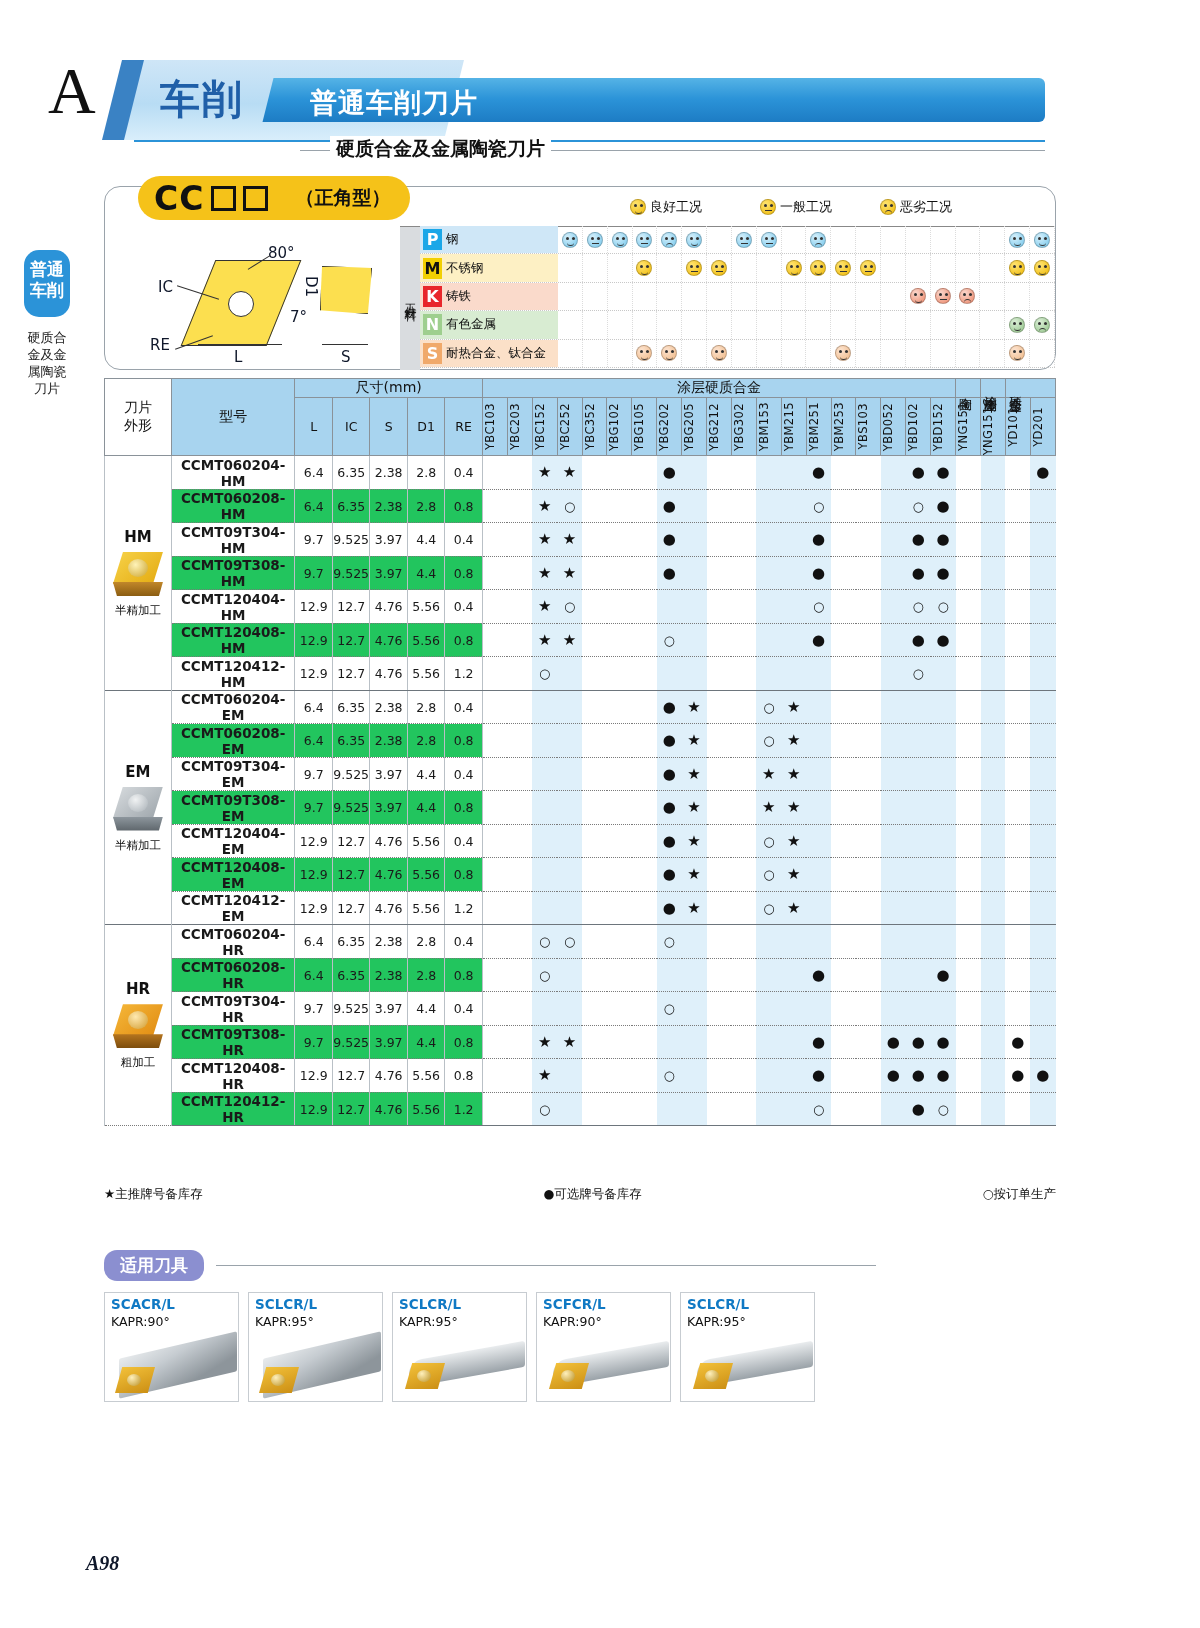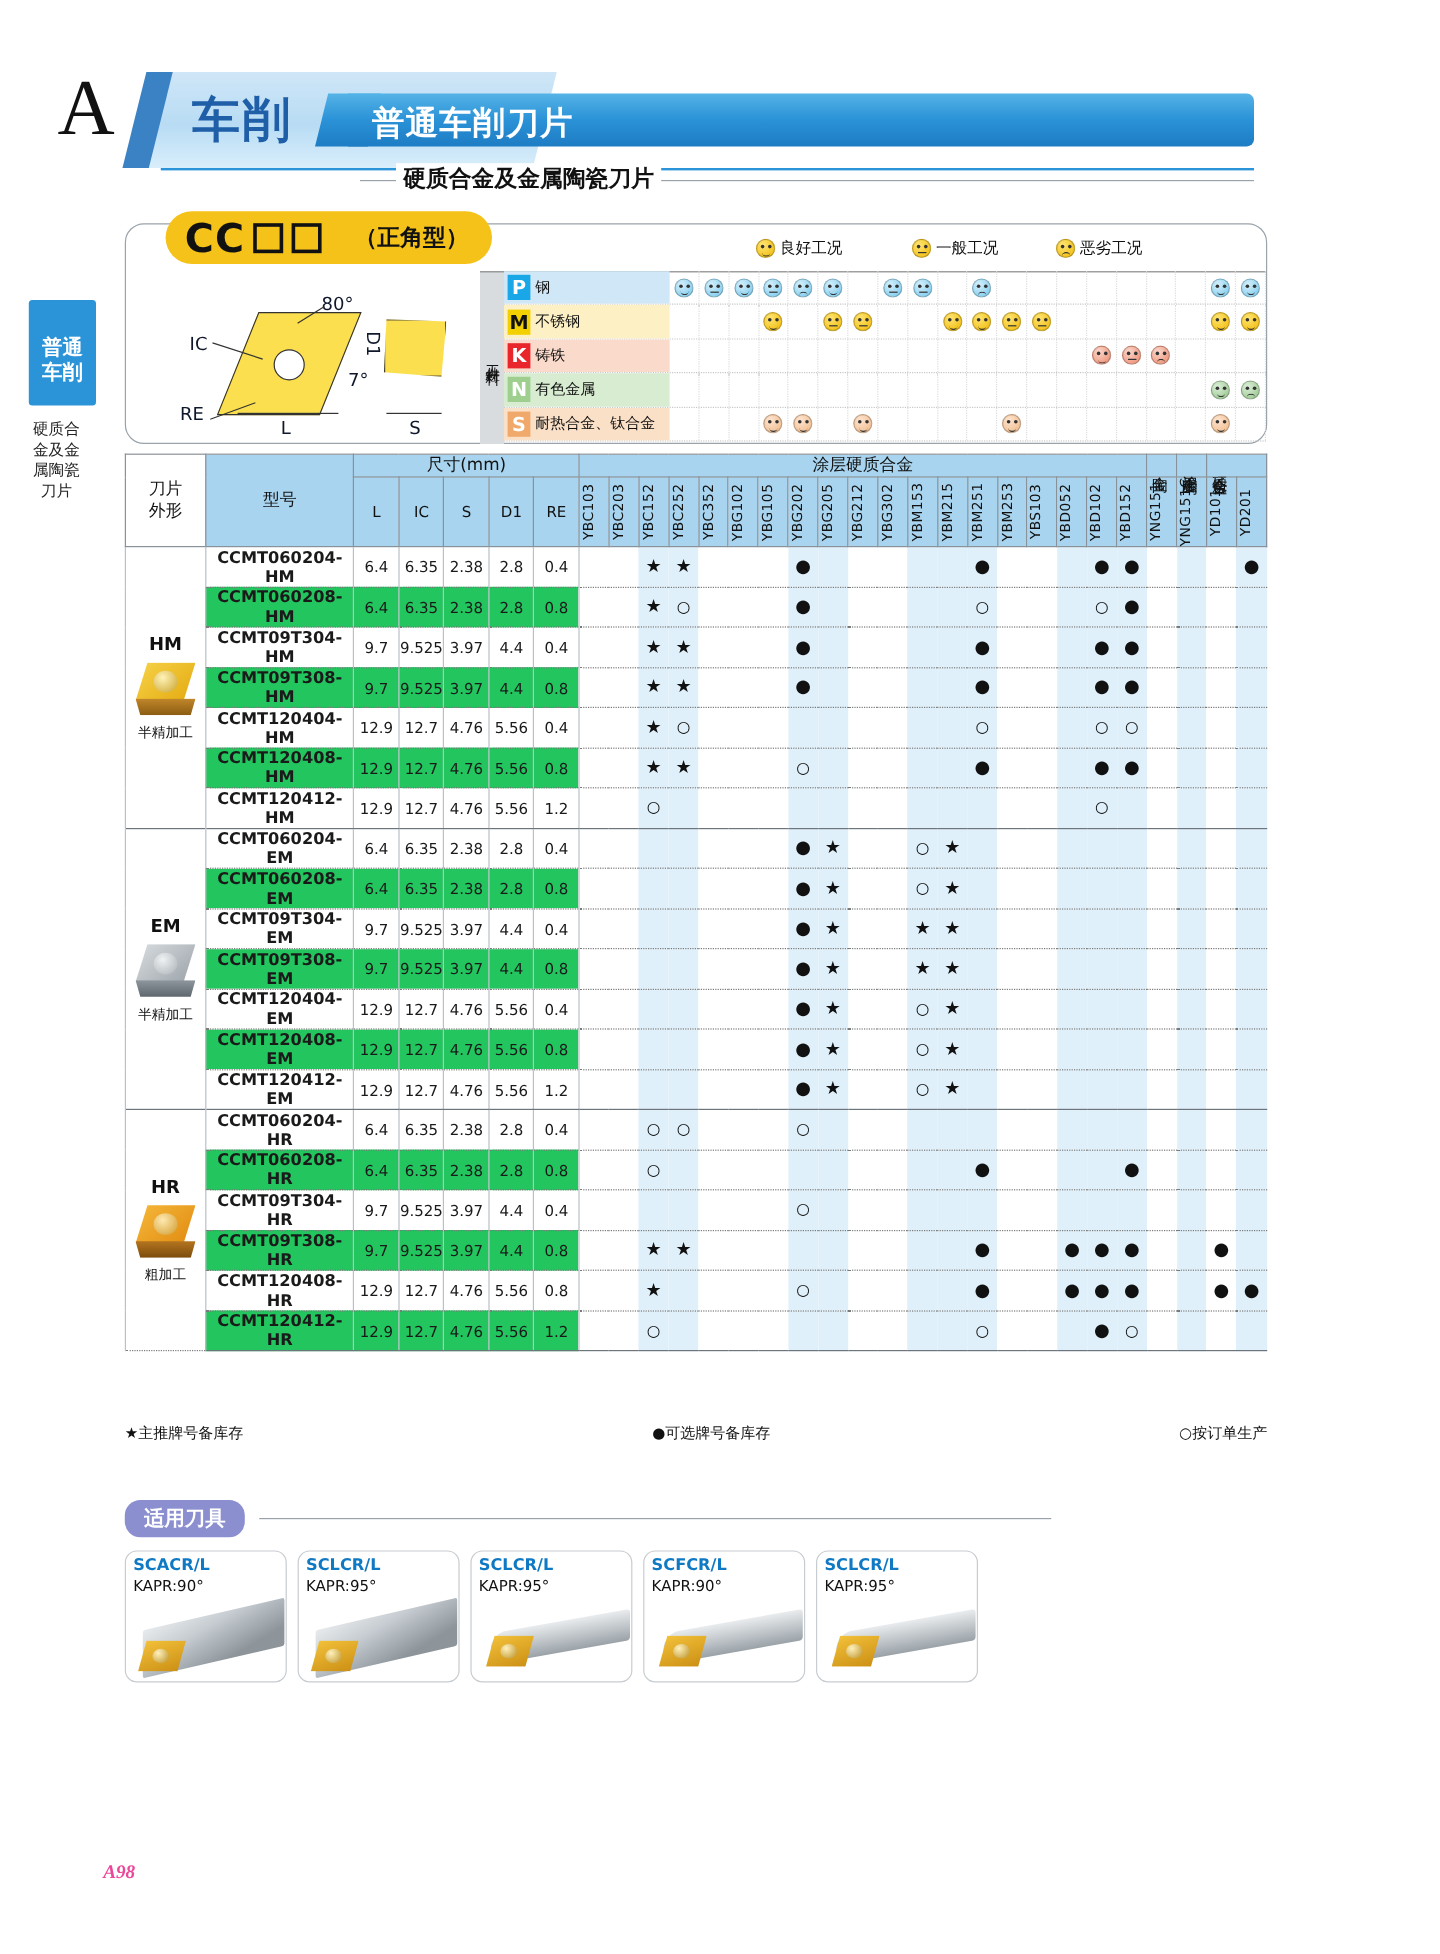--- a/index.html
+++ b/index.html
@@ -45,22 +45,22 @@
   .hdr-sub {
     position:absolute; left:330px; top:106px; font-size:19px; font-weight:bold;
     color:#111; background:#fff; padding:0 6px; font-family:"DejaVu Sans",sans-serif;
   }
   .hdr-rule { position:absolute; left:300px; top:120px; width:745px; height:1px; background:#9aa3ab; }
   .hdr-baseline { position:absolute; left:134px; top:110px; width:911px; height:2px; background:#2b93d8; }
 
   
   #side-tab { position:absolute; left:24px; top:250px; width:52px; }
   .side-box {
-    width:56px; padding:30px 0 16px; background:#2b93d8; color:#fff; text-align:center;
-    font-size:17px; font-weight:bold; line-height:21px; border-radius:3px;
+    width:46px; padding:9px 0 16px; background:#2b93d8; color:#fff; text-align:center;
+    font-size:17px; font-weight:bold; line-height:21px; border-radius:15px;
     font-family:"DejaVu Sans",sans-serif;
   }
   .side-box span{ display:block; }
   .side-sub {
     width:46px; margin-top:12px; text-align:center; font-size:13px; line-height:17px;
     color:#222; font-family:"DejaVu Sans",sans-serif;
   }
 
   
   #cc-panel {
@@ -186,21 +186,21 @@
 
   
   #tools { position:absolute; left:104px; top:1250px; width:952px; }
   .tools-head { position:relative; height:30px; }
   .tools-pill {
     position:absolute; left:0; top:0; background:#8b8fd0; color:#fff; font-size:17px;
     font-weight:bold; padding:4px 16px; border-radius:13px; font-family:"DejaVu Sans",sans-serif;
   }
   .tools-line { position:absolute; left:112px; top:15px; width:660px; height:1px; background:#9aa3ab; }
   .tool-cards { position:absolute; left:0; top:42px; display:flex; gap:9px; }
-  .tool-card { width:135px; height:110px; border:1px solid #c7ccd1; border-radius:10px;
+  .tool-card { width:135px; height:110px; border:1px solid #c7ccd1; border-radius:0;
     position:relative; overflow:hidden; background:#fff; }
   .tool-name { position:absolute; left:6px; top:3px; font-size:13.5px; font-weight:bold;
     color:#1079c4; font-family:"DejaVu Sans",sans-serif; }
   .tool-kapr { position:absolute; left:6px; top:21px; font-size:12.5px; color:#111;
     font-family:"DejaVu Sans",sans-serif; }
   .bar-a { position:absolute; left:14px; top:52px; width:118px; height:40px;
     background:linear-gradient(160deg,#e8ebed 0%,#c6ccd1 35%,#8d959b 80%);
     transform:skewY(-13deg); border-radius:2px; }
   .bar-b { position:absolute; left:10px; top:74px; width:40px; height:26px;
     background:linear-gradient(160deg,#f5c43c,#c98c12); clip-path:polygon(18% 0,100% 0,82% 100%,0 100%); }
@@ -208,22 +208,22 @@
     background:radial-gradient(circle at 35% 30%,#fff0bb,#b98f20); display:block; }
   .boring { position:absolute; left:16px; top:58px; width:116px; height:26px;
     background:linear-gradient(180deg,#e9ecee,#9aa2a8); border-radius:13px 3px 3px 13px;
     transform:skewY(-10deg); }
   .pg-row { position:absolute; left:0; top:162px; width:952px; display:flex; align-items:center;
     font-size:12.5px; font-family:"DejaVu Sans",sans-serif; color:#111; }
   .pg-label { width:36px; }
   .pg-item { width:144px; text-align:center; }
 
   
-  #footer { position:absolute; left:86px; top:1552px; font-size:16px; font-style:italic;
-    font-weight:bold; color:#ec4899; font-family:"Liberation Serif","DejaVu Serif",serif; }
+  #footer { position:absolute; left:86px; top:1552px; font-size:20px; font-style:italic;
+    font-weight:bold; color:#0f172a; font-family:"Liberation Serif","DejaVu Serif",serif; }
 </style>
 </head>
 <body>
 
 <div id="page-header">
   <div class="hdr-slash1"></div>
   <div class="hdr-lightband"></div>
   <div class="hdr-blueband"></div>
   <div class="hdr-baseline"></div>
   <div class="hdr-A">A</div>

